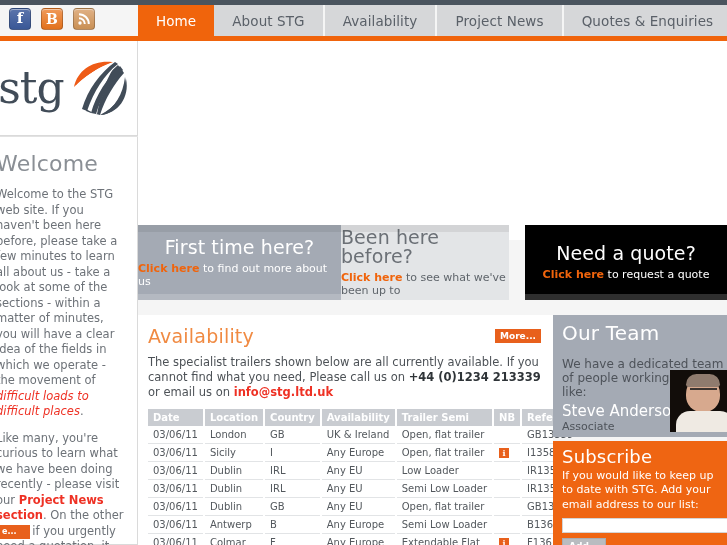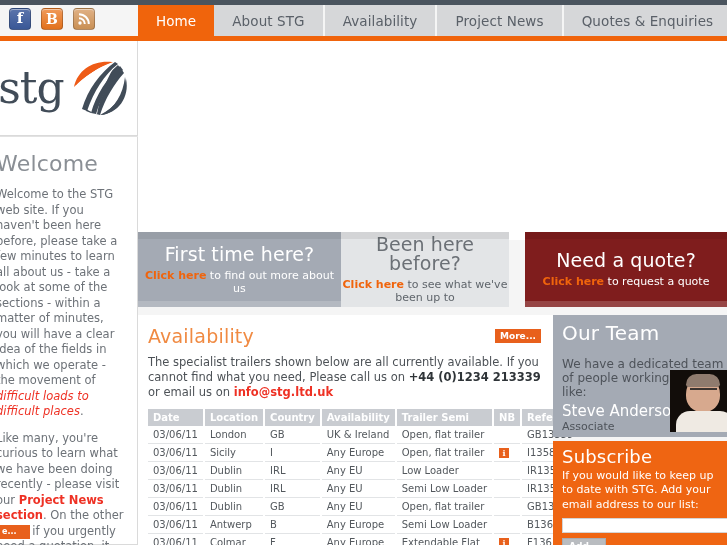--- a/index.html
+++ b/index.html
@@ -103,34 +103,33 @@
   }
   .em-red { color: #ee3124; font-style: italic; }
   .lnk-red { color: #ee3124; font-weight: bold; }
   .more-sm {
     display: inline-block; background: #e8601c; color: #fff;
     font-size: 9px; padding: 2px 5px; margin-top: 4px;
   }
 
   
   .promos {
-    position: absolute; left: 138px; top: 232px; width: 589px; height: 75px;
+    position: absolute; left: 138px; top: 225px; width: 589px; height: 75px;
     display: flex;
-    text-align: center;
   }
   .promo {
     position: relative;
     display: flex; flex-direction: column;
     align-items: center; justify-content: center;
     height: 75px;
     overflow: hidden;
   }
   .promo.p1 { width: 210px; background: #a4aab4; }
   .promo.p2 { width: 174px; background: #e3e5e7; }
-  .promo.p3 { width: 209px; background: #7f1d1d; margin-left: 16px; }
+  .promo.p3 { width: 209px; background: #000000; margin-left: 16px; }
   .promo h3 {
     font-weight: normal; font-size: 19px; letter-spacing: .1px;
     margin-bottom: 5px; line-height: 1;
   }
   .promo.p1 h3 { color: #ffffff; }
   .promo.p2 h3 { color: #6b7076; }
   .promo.p3 h3 { color: #ffffff; }
   .promo .psub { font-size: 11px; }
   .promo.p1 .psub { color: #ffffff; }
   .promo.p2 .psub { color: #5f656b; }

